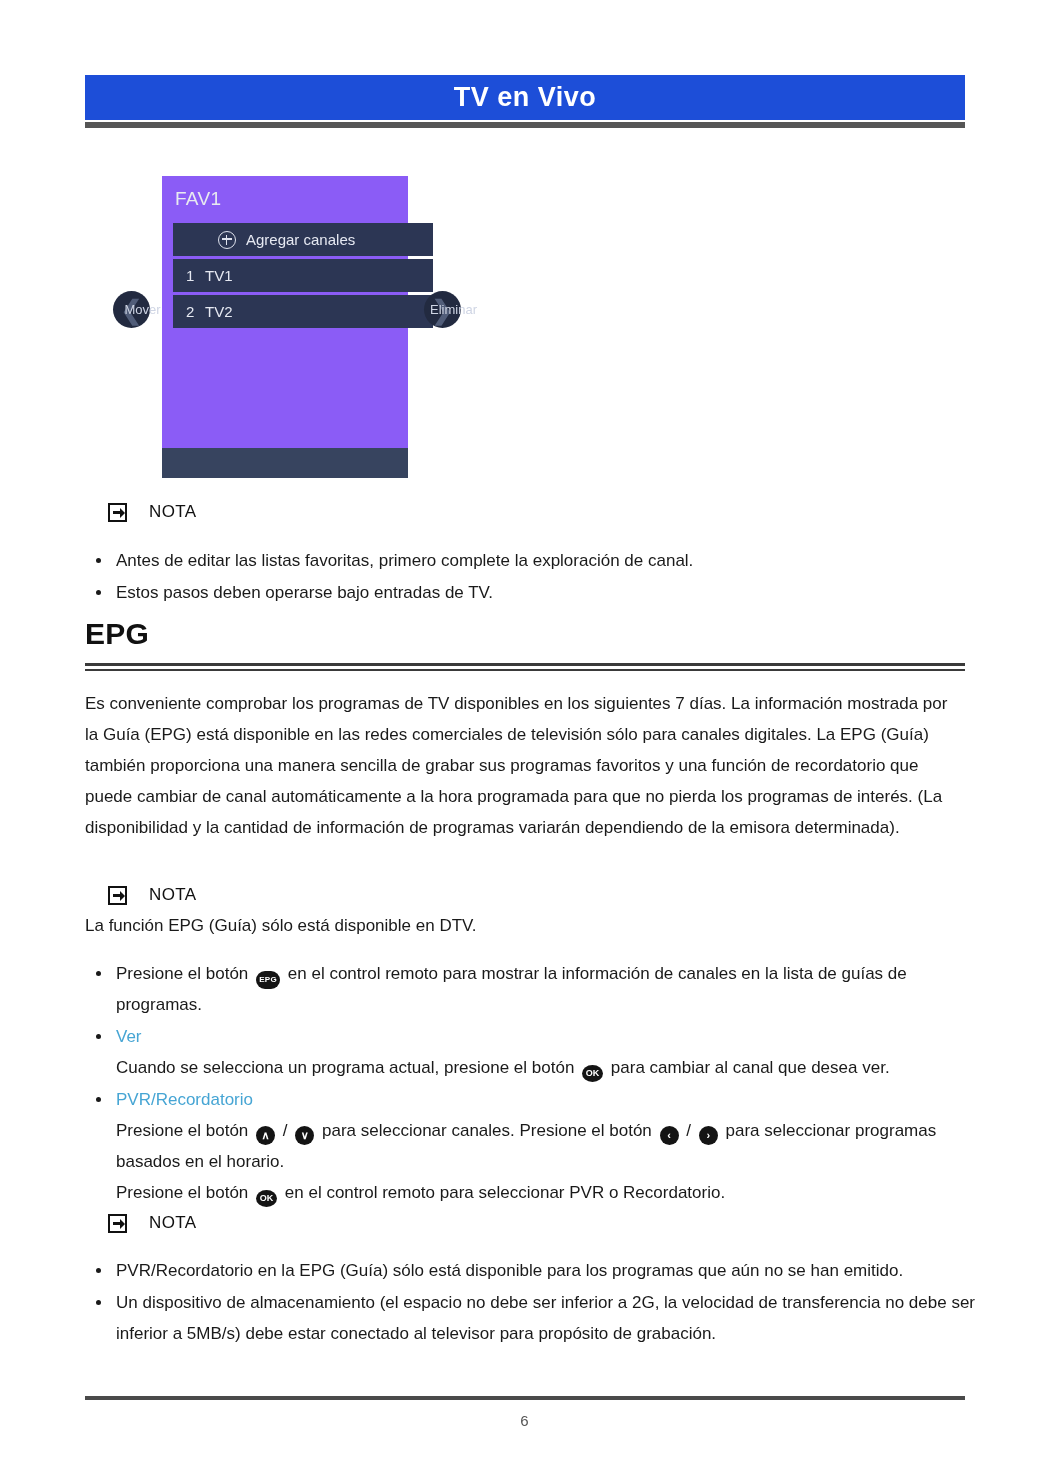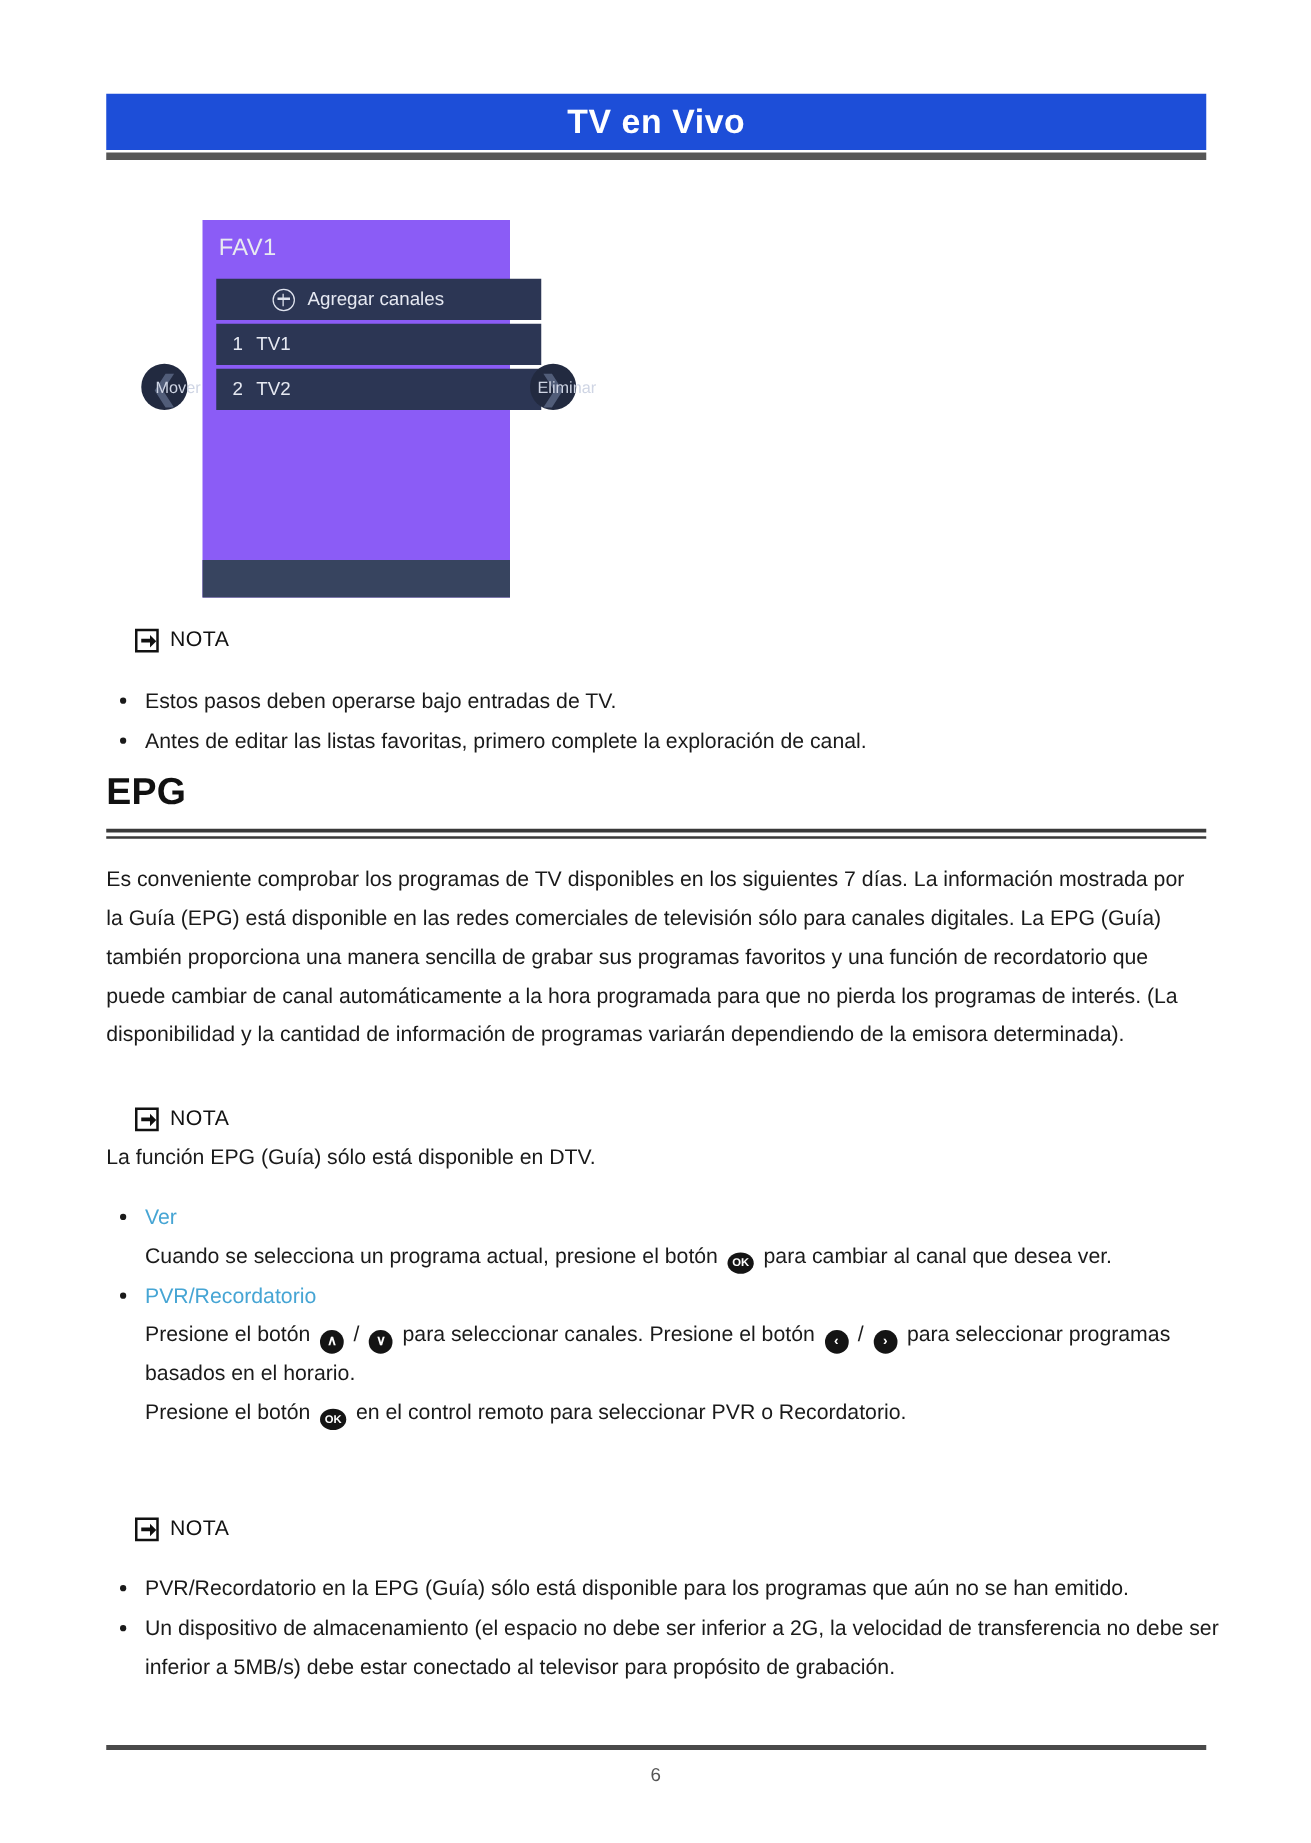--- a/index.html
+++ b/index.html
@@ -152,21 +152,21 @@
     z-index: 2;
     white-space: nowrap;
     padding-left: 22px;
   }
 
   
   .nota {
     position: absolute;
     display: flex;
     align-items: center;
-    gap: 9px;
+    gap: 22px;
     padding-left: 20px;
   }
   .nota-icon {
     width: 19px;
     height: 19px;
     border: 2px solid #111;
     box-sizing: border-box;
     position: relative;
     flex: none;
   }
@@ -345,44 +345,49 @@
   <div class="nota" style="left:88px; top:502px;">
     <span class="nota-icon">
       <span class="shaft"></span>
         <span class="head"></span>
     </span>
     <span class="nota-label">NOTA</span>
   </div>
 
   <ul class="bullets" style="left:85px; top:545px; width:880px;">
     <li>
+      <span>Antes de editar las listas favoritas, primero complete la exploración de canal.</span>
+    </li>
+    <li>
       <span>Estos pasos deben operarse bajo entradas de TV.</span>
-    </li>
-    <li>
-      <span>Antes de editar las listas favoritas, primero complete la exploración de canal.</span>
     </li>
   </ul>
 
   <div class="epg-heading">EPG</div>
   <div class="epg-rule-thick"></div>
   <div class="epg-rule-thin"></div>
 
   <div class="para" style="left:85px; top:688px; width:880px;">Es conveniente comprobar los programas de TV disponibles en los siguientes 7 días. La información mostrada por la Guía (EPG) está disponible en las redes comerciales de televisión sólo para canales digitales. La EPG (Guía) también proporciona una manera sencilla de grabar sus programas favoritos y una función de recordatorio que puede cambiar de canal automáticamente a la hora programada para que no pierda los programas de interés. (La disponibilidad y la cantidad de información de programas variarán dependiendo de la emisora determinada).</div>
 
   <div class="nota" style="left:88px; top:885px;">
     <span class="nota-icon">
       <span class="shaft"></span>
         <span class="head"></span>
     </span>
     <span class="nota-label">NOTA</span>
   </div>
   <div class="para" style="left:85px; top:910px; width:880px;">La función EPG (Guía) sólo está disponible en DTV.</div>
 
   <ul class="bullets" style="left:85px; top:958px; width:890px;">
 
+    <li>
+      <span>Presione el botón</span>
+      <span class="key key-epg">EPG</span>
+      <span>en el control remoto para mostrar la información de canales en la lista de guías de programas.</span>
+    </li>
 
     <li>
       <span class="accent">Ver</span>
       <span class="sub-line">
         <span>Cuando se selecciona un programa actual, presione el botón</span>
         <span class="key key-ok">OK</span>
         <span>para cambiar al canal que desea ver.</span>
       </span>
     </li>
 

